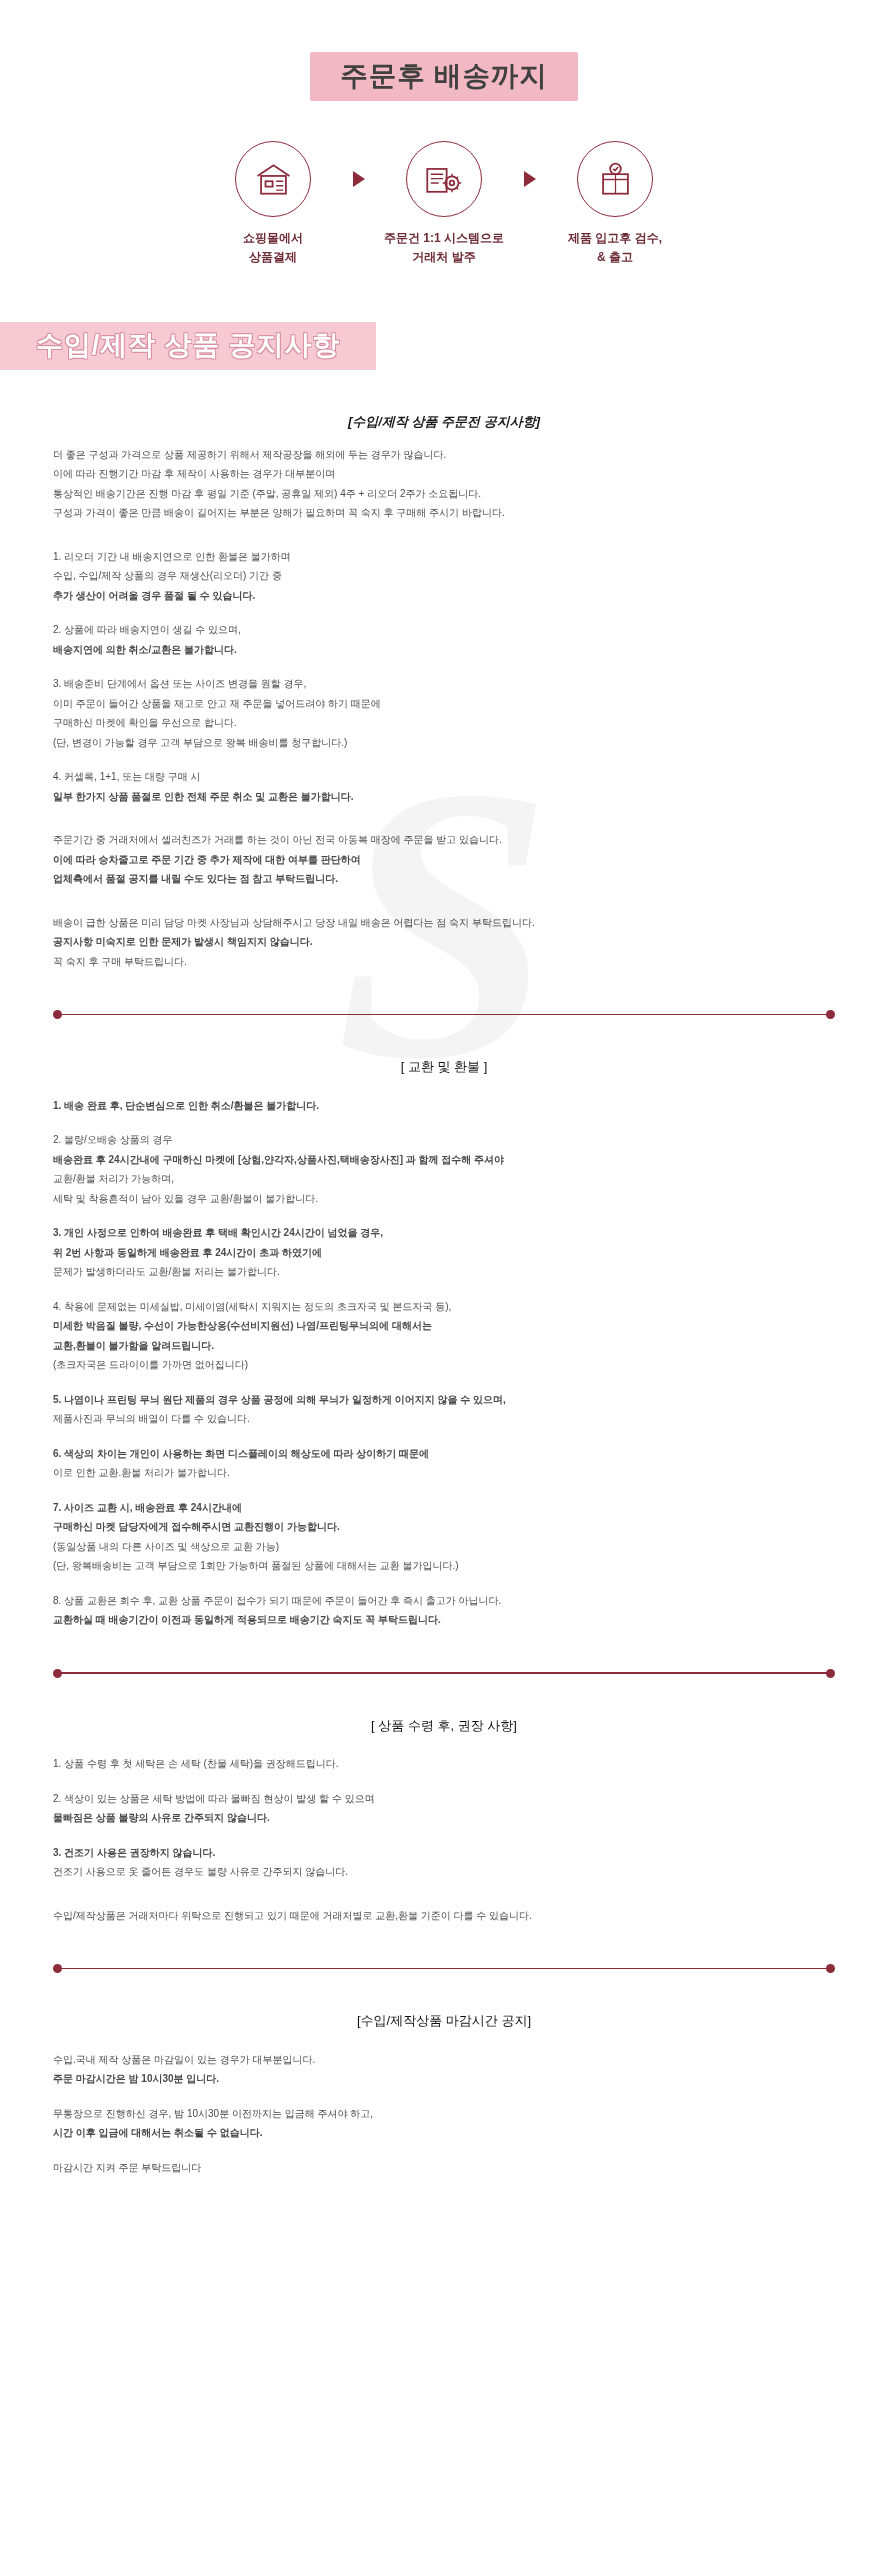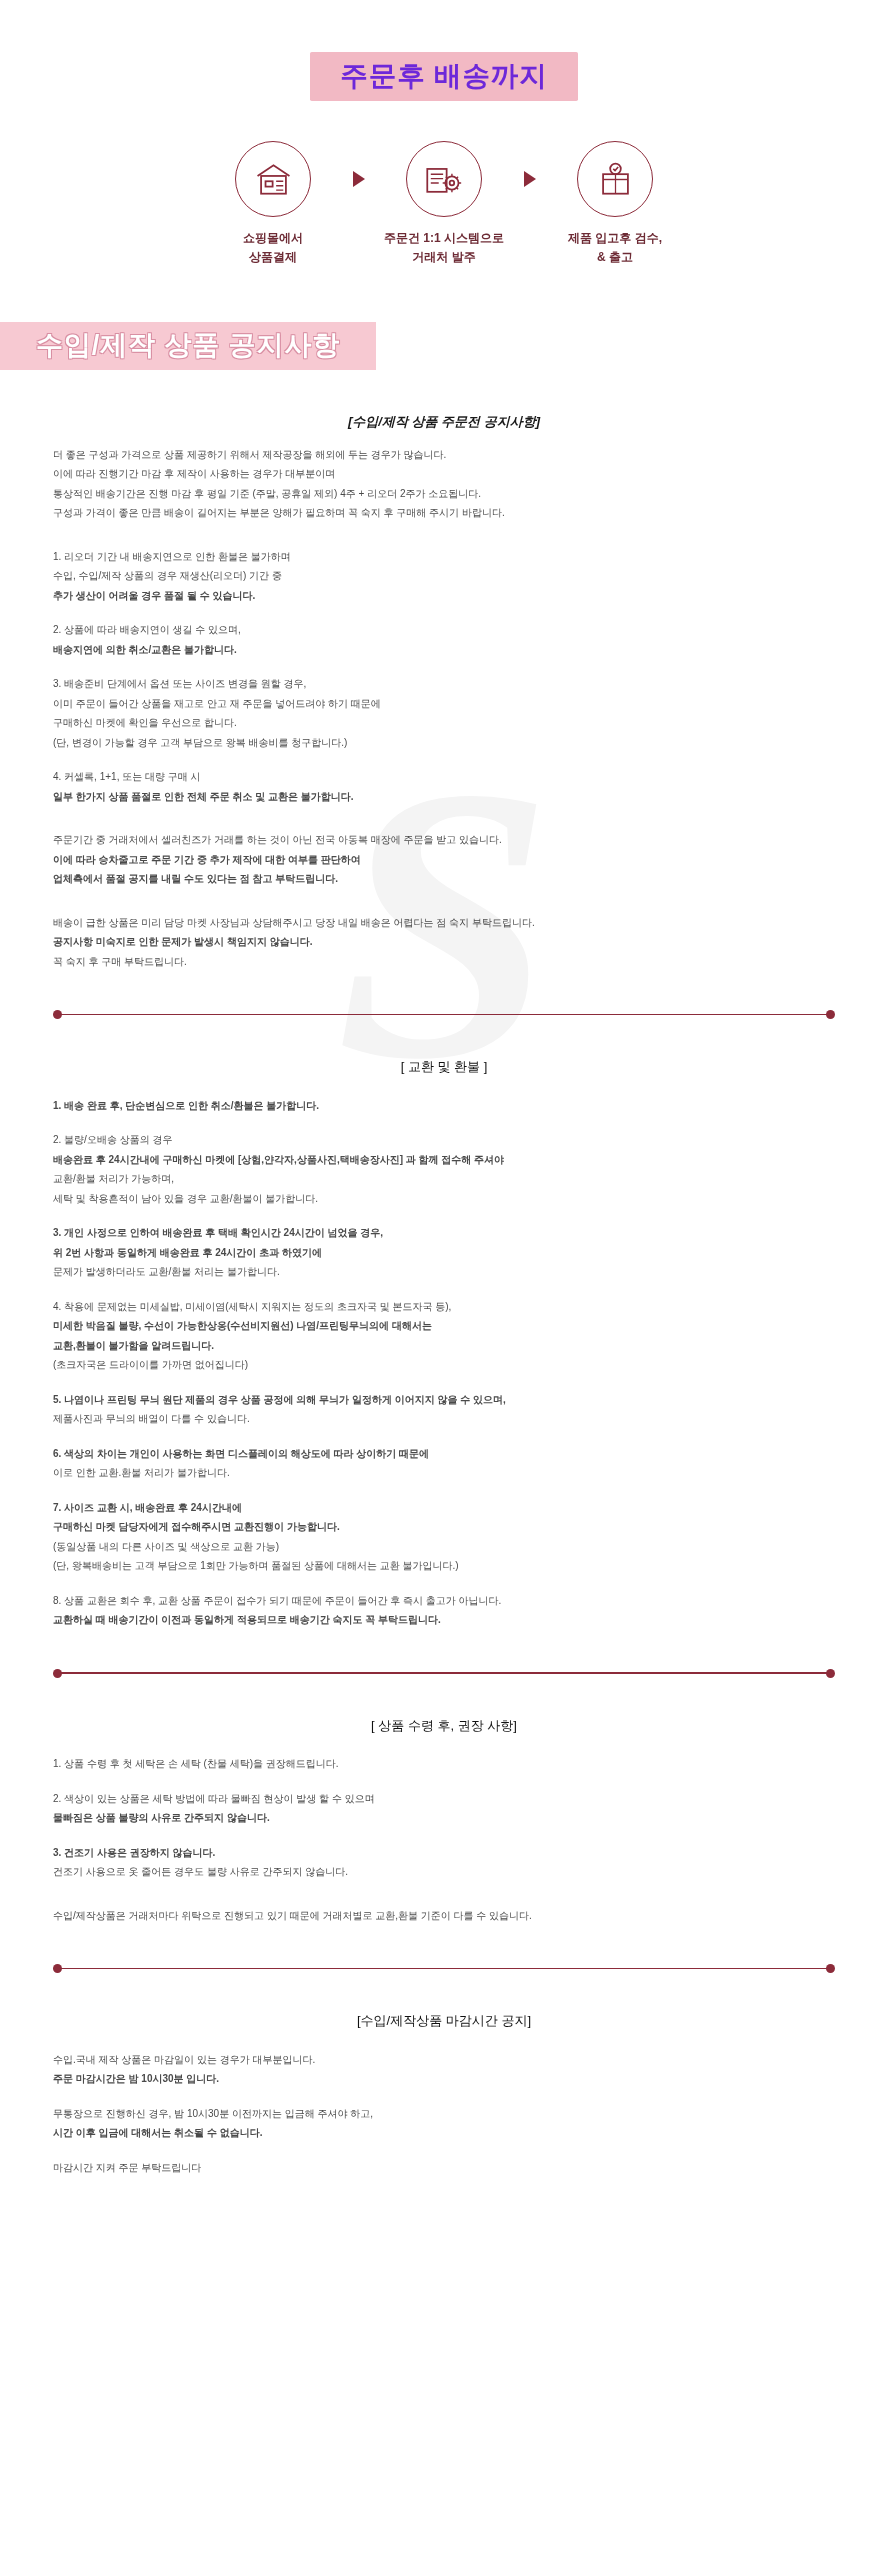--- a/index.html
+++ b/index.html
@@ -28,21 +28,21 @@
     margin-top: 16px;
   }
   .banner {
     background: #f2b9c4;
     padding: 7px 30px 9px 30px;
     border-radius: 1.8px;
   }
   .banner-text {
     font-size: 27.5px;
     font-weight: bold;
-    color: #6d28d9;
+    color: #404040;
     letter-spacing: 0.9px;
     line-height: 1.2;
     text-align: center;
   }
 
   
   .steps {
     display: flex;
     justify-content: center;
     align-items: flex-start;

